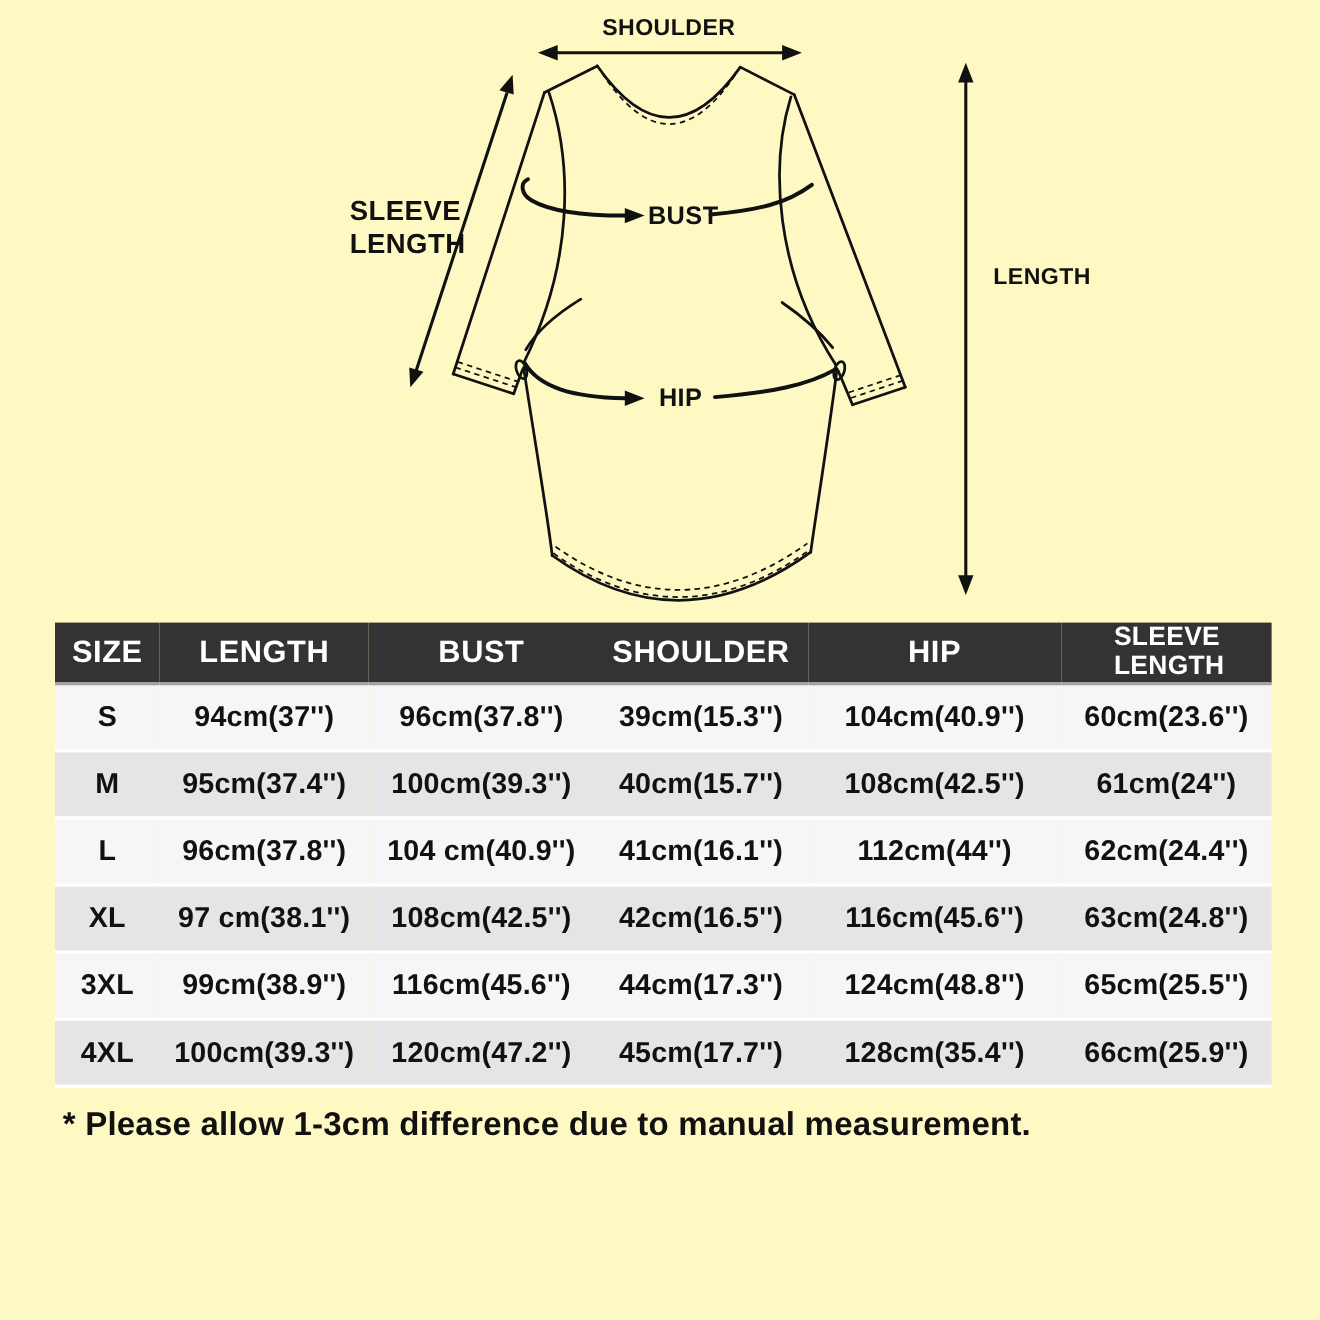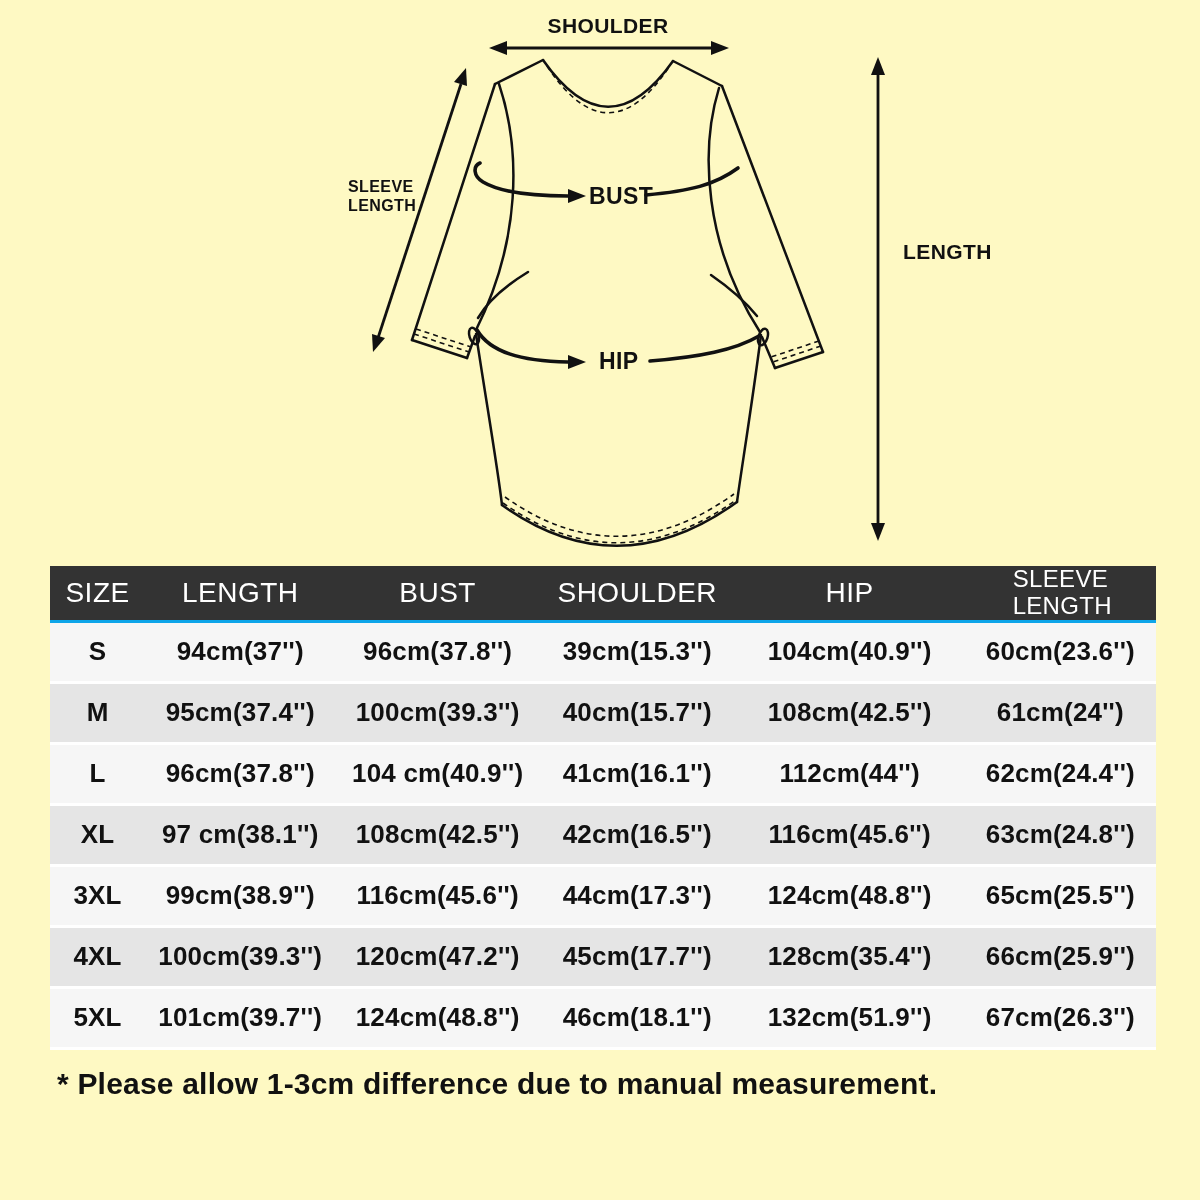--- a/index.html
+++ b/index.html
@@ -19,40 +19,40 @@
   .canvas{position:relative;width:1200px;height:1200px;background:#fef9c3;overflow:hidden;}
 
   
   .diagram{position:relative;width:1200px;height:566px;}
   .diagram svg{position:absolute;left:0;top:0;}
   .lbl{
     position:absolute;font-weight:700;color:var(--ink);
     letter-spacing:.4px;white-space:nowrap;line-height:1.2;
   }
   .lbl-shoulder{left:608px;top:13px;font-size:21px;transform:translateX(-50%);}
-  .lbl-sleeve{left:348px;top:177px;font-size:16px;text-align:left;}
+  .lbl-sleeve{left:318px;top:177px;font-size:25px;text-align:left;}
   .lbl-bust{left:589px;top:183px;font-size:23px;}
   .lbl-hip{left:599px;top:348px;font-size:23px;}
   .lbl-length{left:903px;top:239px;font-size:21px;}
 
   
   table.size-table{
     border-collapse:collapse;table-layout:fixed;
     width:1106px;margin-left:50px;
   }
   .size-table col.c-size{width:8.6%;}
   .size-table col.c-length{width:17.2%;}
   .size-table col.c-bust{width:18.5%;}
   .size-table col.c-shoulder{width:17.6%;}
   .size-table col.c-hip{width:20.8%;}
   .size-table col.c-sleeve{width:17.3%;}
   .size-table th{
     background:var(--header-bg);color:var(--header-text);
-    font-size:28px;font-weight:400;text-align:center;
-    height:55px;border-bottom:3px solid #0ea5e9;letter-spacing:.5px;
+    font-size:28px;font-weight:700;text-align:center;
+    height:55px;border-bottom:3px solid #a3a3a3;letter-spacing:.5px;
   }
   .size-table th.small{
     font-size:24px;line-height:1.12;padding:0 48px;letter-spacing:.3px;text-align:right;
   }
   .size-table td{
     font-size:26px;font-weight:700;text-align:center;
     height:61px;border-bottom:3px solid #fff;color:var(--ink);
     letter-spacing:.2px;
   }
   .size-table tbody tr:nth-child(odd){background:var(--row-light);}
@@ -216,25 +216,17 @@
           <td>65cm(25.5'')</td>
         </tr>
         <tr>
           <td>4XL</td>
           <td>100cm(39.3'')</td>
           <td>120cm(47.2'')</td>
           <td>45cm(17.7'')</td>
           <td>128cm(35.4'')</td>
           <td>66cm(25.9'')</td>
         </tr>
-        <tr>
-          <td>5XL</td>
-          <td>101cm(39.7'')</td>
-          <td>124cm(48.8'')</td>
-          <td>46cm(18.1'')</td>
-          <td>132cm(51.9'')</td>
-          <td>67cm(26.3'')</td>
-        </tr>
       </tbody>
   </table>
 
   <div class="note">* Please allow 1-3cm difference due to manual measurement.</div>
 </div>
 
 </body></html>

